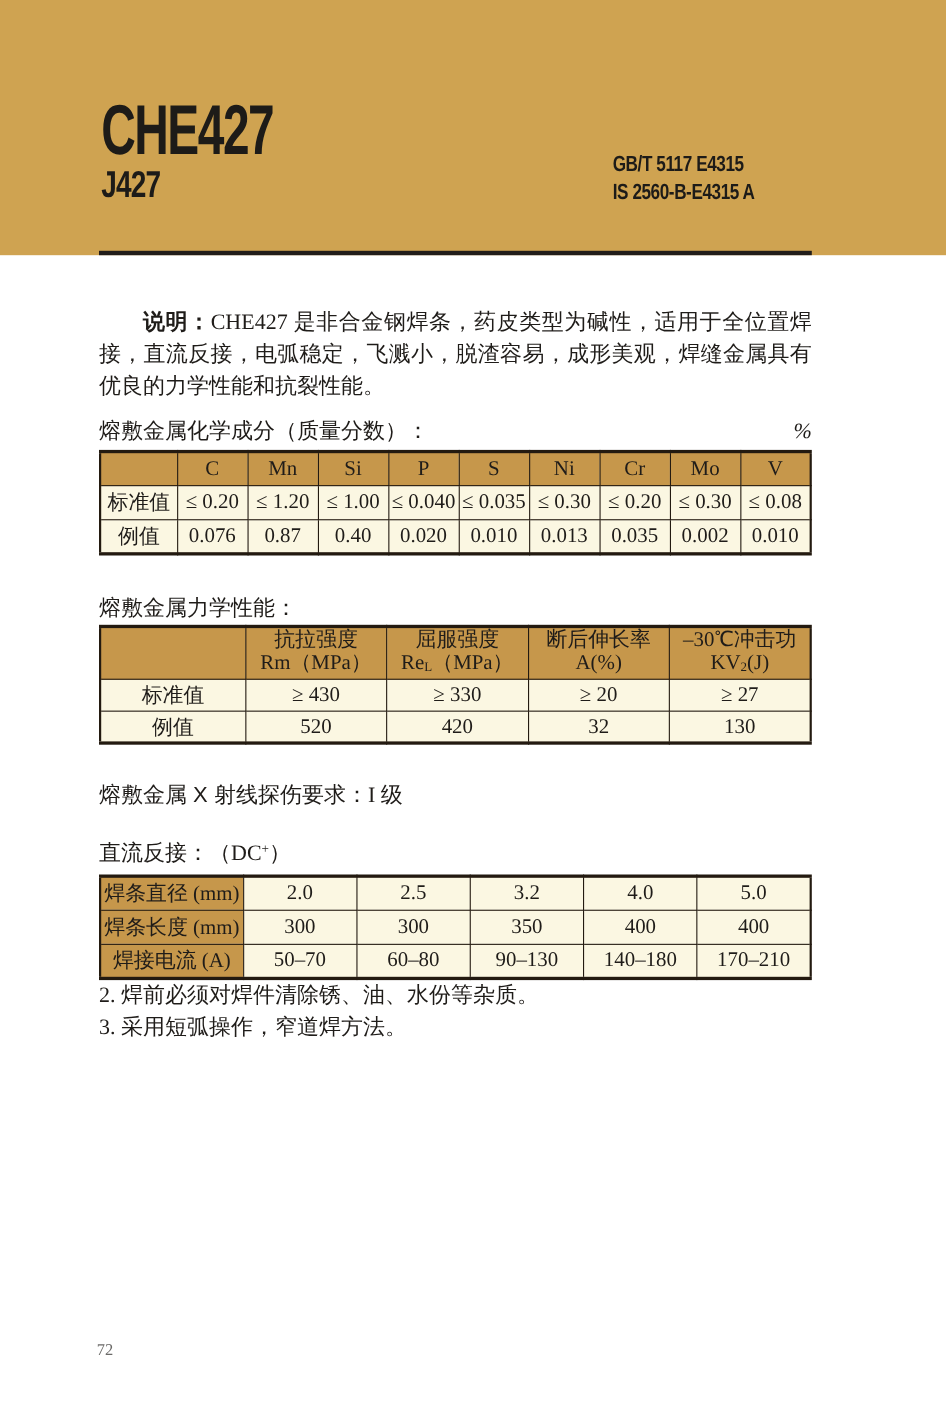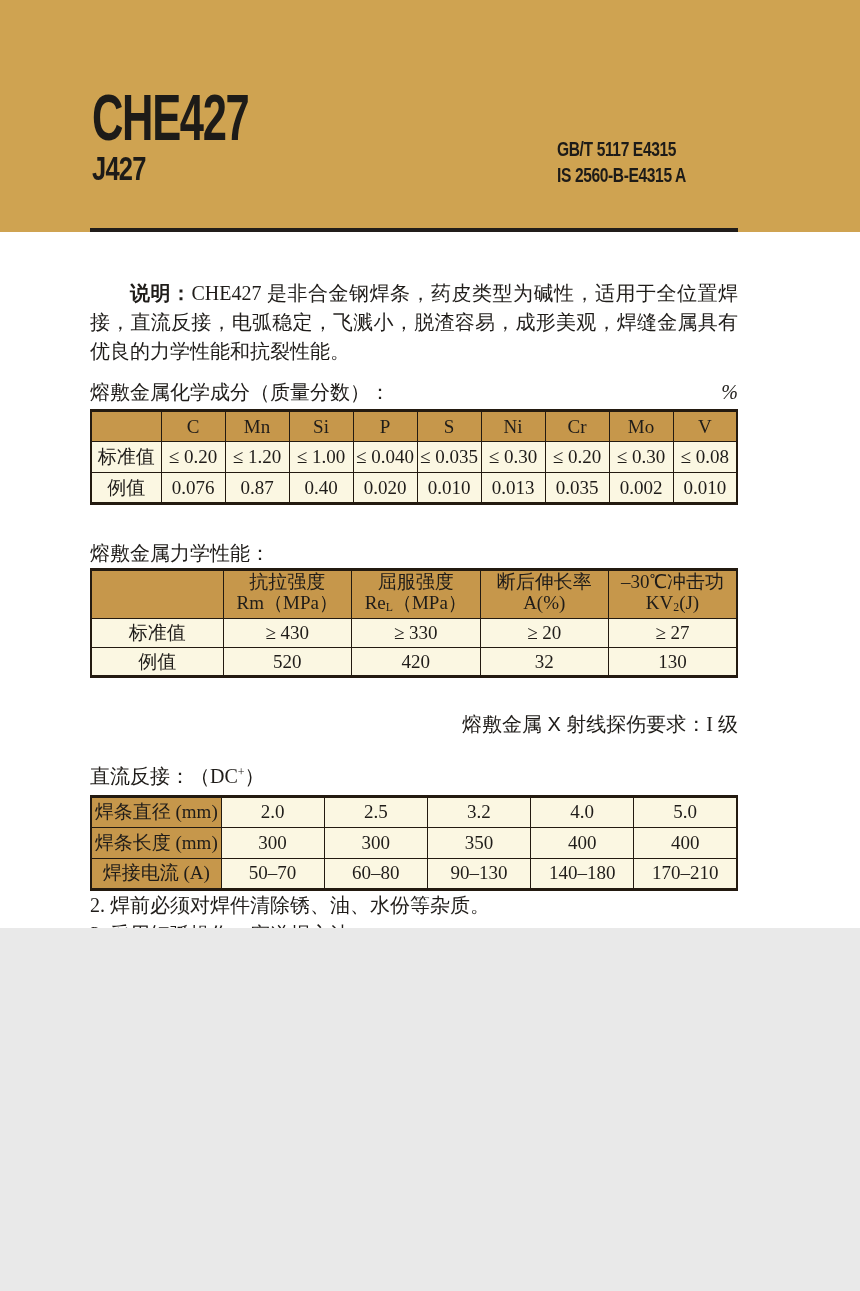--- a/index.html
+++ b/index.html
@@ -1,18 +1,18 @@
 <!DOCTYPE html>
 <html><head>
 <meta charset="utf-8">
 <style>
   * { margin:0; padding:0; box-sizing:border-box; }
   body { background:#e9e9e9; }
   .page {
-    position:relative; width:860px; height:928px; margin:0 auto;
+    position:relative; width:860px; height:1291px; margin:0 auto;
     background:#ffffff; overflow:hidden;
     font-family:"Liberation Serif", serif; color:#1f1c19;
   }
   
   .banner { position:absolute; left:0; top:0; width:860px; height:232px; background:#cfa351; }
   .banner-rule { position:absolute; left:90px; bottom:0; width:648px; height:4px; background:#211d1a; }
   .cond { font-family:"Liberation Sans", sans-serif; font-weight:800; color:#1d1b18;
           display:inline-block; transform-origin:left top; white-space:nowrap; }
   .product-code { position:absolute; left:92px; top:86px; font-size:64px; line-height:1;
                   letter-spacing:-2px; transform:scaleX(0.68); }
@@ -39,21 +39,21 @@
   th.gold, td.gold { background:#c6974b; }
   .tbl-chem { margin-top:5px; }
   .tbl-chem tr { height:31px; }
   .tbl-mech { margin-top:3px; }
   .tbl-mech tr.head { height:44px; }
   .tbl-mech tr.body { height:29px; }
   .tbl-mech .h-line { line-height:21px; }
   .tbl-cur { margin-top:7px; }
   .tbl-cur tr { height:31px; }
   .sec-title-mech { margin-top:36px; }
-  .xray-row { margin-top:34px;text-align:right; }
+  .xray-row { margin-top:34px; }
   .cur-row { margin-top:24px; }
   
   .notes-title { margin-top:36px; font-family:"Liberation Sans", sans-serif; font-weight:700;
                  font-size:20px; line-height:26px; }
   .note-item { font-size:20px; line-height:29px; }
   
   .page-number { position:absolute; left:88px; top:1220px; font-size:15px; color:#6b6a68; }
 </style>
 </head>
 <body>

